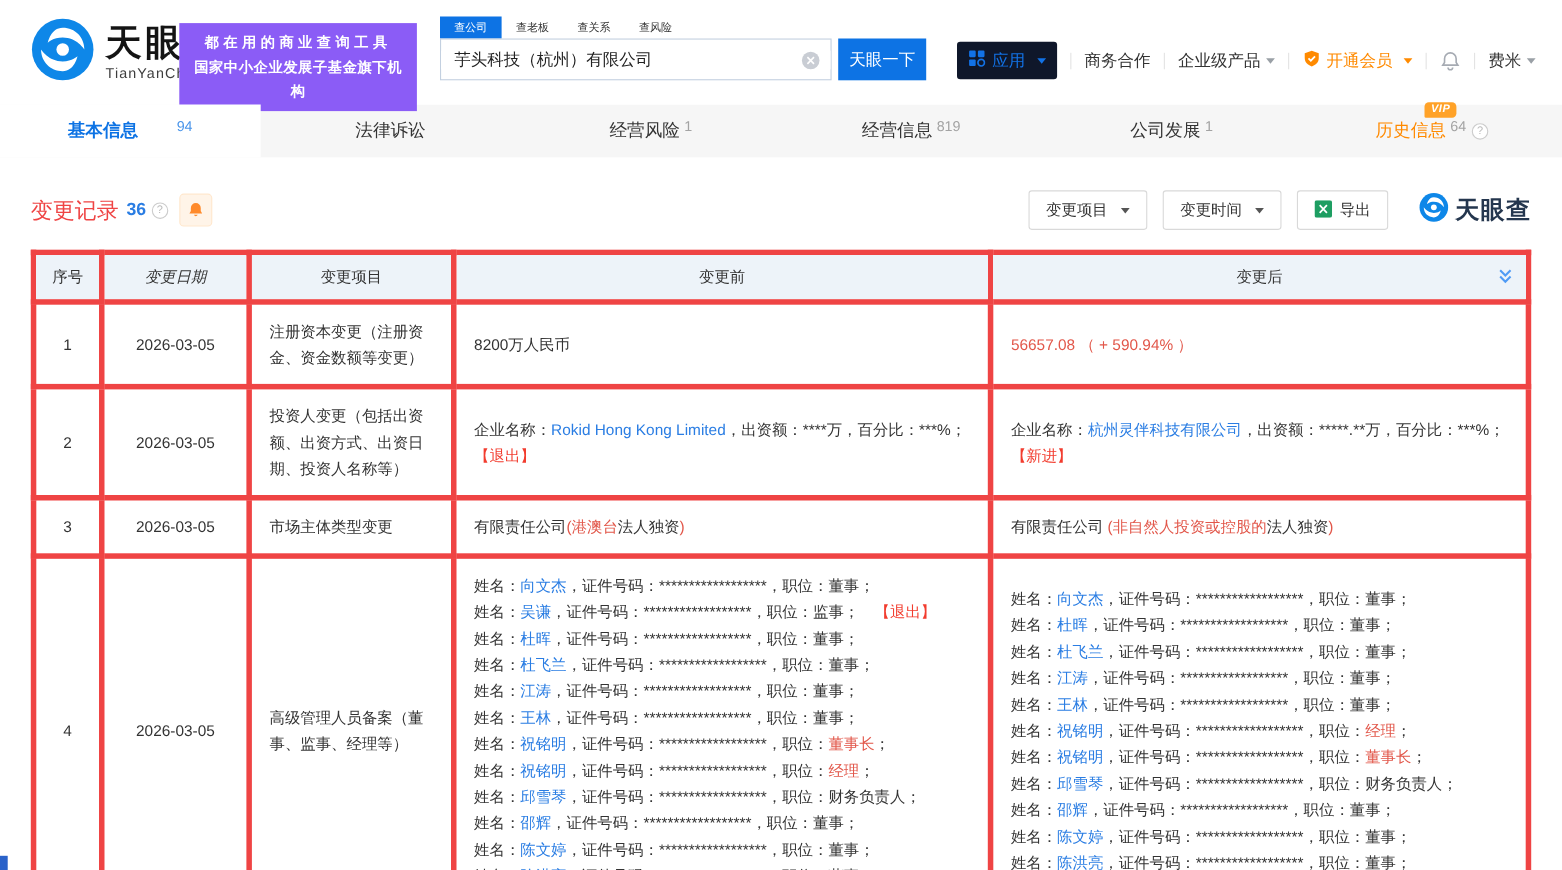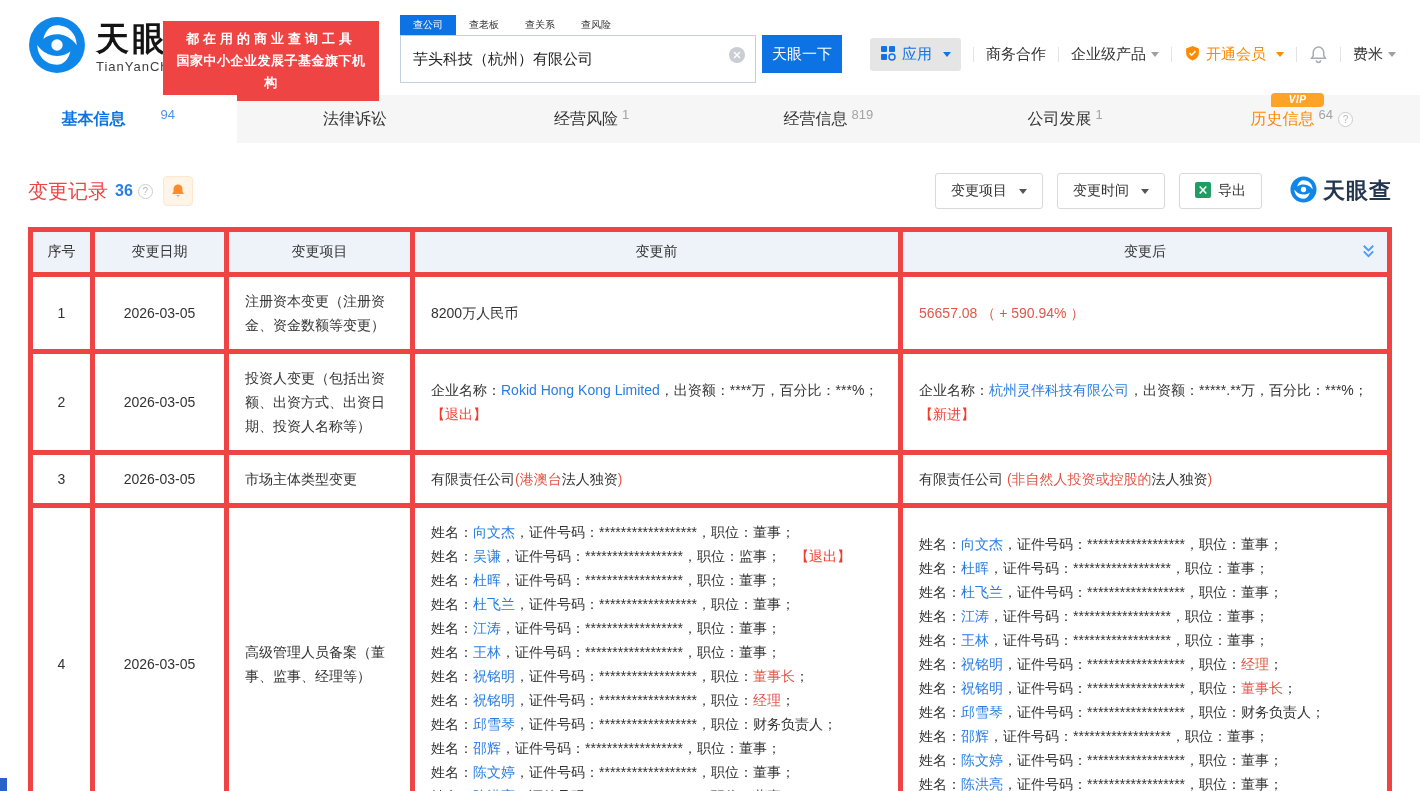--- a/index.html
+++ b/index.html
@@ -5,58 +5,58 @@
   * { margin:0; padding:0; box-sizing:border-box; }
   html,body { width:1420px; height:791px; background:#fff; overflow:hidden;
     font-family:"Liberation Sans","DejaVu Sans",sans-serif; color:#333; }
 
   
   .header { position:relative; height:95px; background:#fff; }
   .logo { position:absolute; left:28px; top:16px; display:flex; align-items:center; gap:10px; }
   .logo-text { display:flex; flex-direction:column; }
   .brand { font-size:33px; font-weight:700; color:#141414; letter-spacing:3px; line-height:36px; }
   .brand-domain { font-size:13px; color:#3d3d3d; letter-spacing:1px; margin-top:2px; }
-  .slogan { position:absolute; left:163px; top:21px; width:216px; background:#ef4444; color:#fff;
+  .slogan { position:absolute; left:163px; top:21px; width:216px; background:#8b5cf6; color:#fff;
     padding:7px 8px; text-align:center; font-weight:700; font-size:13px; line-height:22px; }
   .slogan .l1 { letter-spacing:4px; }
   .slogan .l2 { letter-spacing:0.5px; }
 
   .search { position:absolute; left:400px; top:15px; }
   .stabs { display:flex; }
   .stab { padding:3px 13px; font-size:10px; color:#333; cursor:pointer; }
   .stab.active { background:#0d73e4; color:#fff; }
   .srow { display:flex; }
-  .sbox { width:356px; height:48px; border:1px solid #c3d0e0; display:flex; align-items:center; position:relative; }
+  .sbox { width:356px; height:38px; border:1px solid #c3d0e0; display:flex; align-items:center; position:relative; }
   .sbox input { border:none; outline:none; flex:1; font-size:15px; color:#222; padding:0 34px 0 12px;
     font-family:inherit; }
   .sclear { position:absolute; right:9px; top:10px; cursor:pointer; }
   .sbtn { width:80px; height:38px; margin-left:6px; background:#0d73e4; color:#fff; font-size:15px;
     display:flex; align-items:center; justify-content:center; cursor:pointer; }
 
   .nav { position:absolute; right:24px; top:38px; display:flex; align-items:center; font-size:15px; color:#333; }
-  .nav-pill { background:#e5e5e5; color:#1272e6; border-radius:3px; padding:7px 10px; display:flex;
+  .nav-pill { background:#0f172a; color:#1272e6; border-radius:3px; padding:7px 10px; display:flex;
     align-items:center; gap:6px; cursor:pointer; }
   .nav-sep { width:1px; height:15px; background:#e3e3e3; margin:0 12px; }
   .nav-item { display:flex; align-items:center; cursor:pointer; white-space:nowrap; }
   .nav-item.vip { color:#ff8a00; gap:5px; }
   .caret { display:inline-block; width:0; height:0; border-left:4px solid transparent;
     border-right:4px solid transparent; border-top:5px solid currentColor; margin-left:5px; }
   .caret.gray { color:#9aa0a6; }
 
   
   .tabstrip { height:48px; background:#f6f6f6; display:flex; }
   .mtab { flex:1; display:flex; align-items:center; justify-content:center; font-size:16px; color:#333;
     cursor:pointer; position:relative; }
   .mtab.active { background:#fff; color:#0d73e4; font-weight:700;gap:31px; }
   .mtab.orange { color:#ff8a00; }
   .mtab .cnt { font-size:13px; color:#a3a3a3; margin-left:4px; position:relative; top:-5px; font-weight:400; }
   .mtab.active .cnt { color:#4a95ea; }
   .label-wrap { position:relative; }
   .vipbadge { position:absolute; top:-16px; right:-10px; background:#ffa228; color:#fff; font-size:10px;
-    font-weight:700; font-style:italic; padding:1px 18px 2px; border-radius:4px 4px 4px 1px; letter-spacing:0.5px; }
+    font-weight:700; font-style:italic; padding:1px 6px 2px; border-radius:4px 4px 4px 1px; letter-spacing:0.5px; }
   .help { width:15px; height:15px; border:1px solid #ccc; border-radius:50%; color:#b9b9b9; font-size:10px;
     display:inline-flex; align-items:center; justify-content:center; margin-left:5px; background:#fff; flex:none; }
 
   
   .section-head { display:flex; align-items:center; padding:30px 28px 16px; }
   .sec-title { font-size:20px; font-weight:400; color:#ef4444; }
   .sec-count { margin-left:7px; color:#2a7de3; font-weight:700; font-size:16px; }
   .bell-chip { width:30px; height:30px; margin-left:10px; background:#fff4e8; border:1px solid #ffe7cd;
     border-radius:4px; display:flex; align-items:center; justify-content:center; cursor:pointer; }
   .spacer { flex:1; }
@@ -67,21 +67,21 @@
   .watermark .wm-text { font-size:22px; font-weight:700; color:#24364e; letter-spacing:1px; }
 
   
   .table-wrap { margin:2px 28px 0; }
   .tbl { display:table; width:100%; border-collapse:collapse; table-layout:fixed; }
   .tr { display:table-row; }
   .th, .td { display:table-cell; border:5px solid #ef4444; vertical-align:middle; }
   .th { background:#edf3f9; text-align:center; padding:11px 8px; font-size:14px; color:#333; position:relative; }
   .td { padding:12px 16px; font-size:14px; color:#333; line-height:24px; }
   .td.center { text-align:center; }
-  .w-seq { width:62px; } .w-date { width:134px; } .w-item { width:186px; } .w-before { width:488px; }
+  .w-seq { width:62px; } .w-date { width:134px;font-style:italic; } .w-item { width:186px; } .w-before { width:488px; }
   .chev2 { position:absolute; right:10px; top:50%; transform:translateY(-50%); cursor:pointer; }
   .line { min-height:24px; }
   .seg-link { color:#2a7de3; cursor:pointer; }
   .seg-red { color:#e2574a; }
   .seg-redtag { color:#f23c2e; cursor:pointer; }
   .corner-blue { position:fixed; left:0; bottom:0; width:7px; height:13px; background:#2a62c9; }
 </style>
 </head>
 <body>
 

